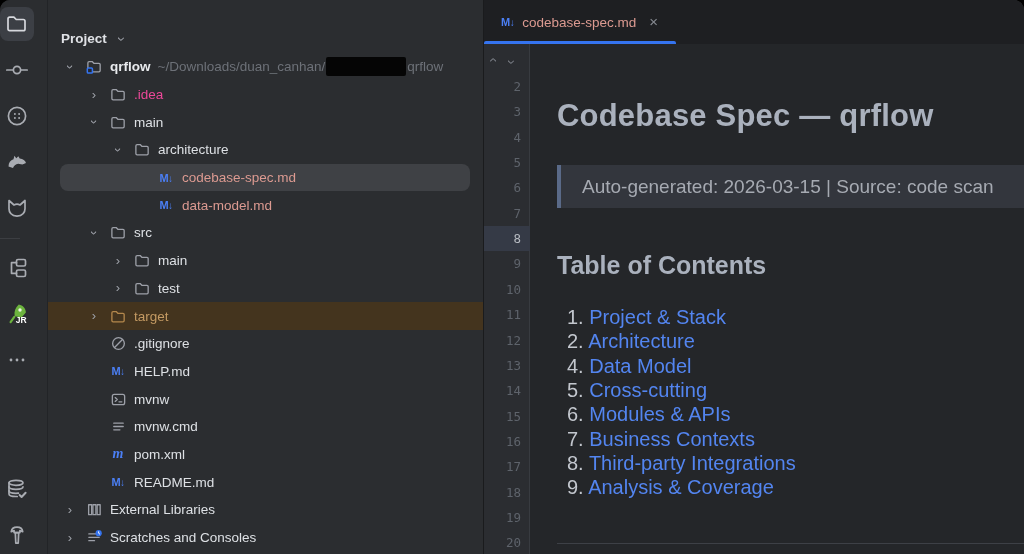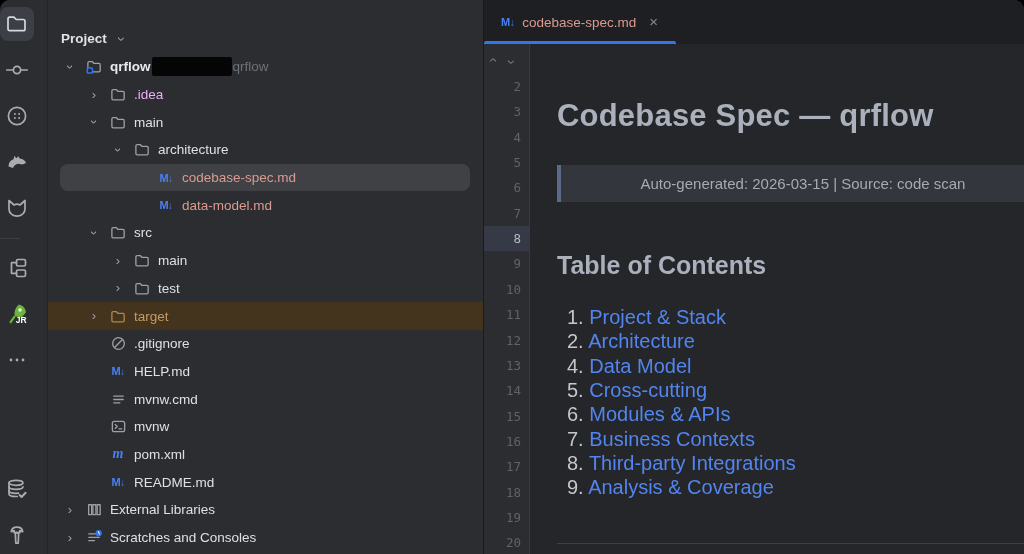--- a/index.html
+++ b/index.html
@@ -44,21 +44,21 @@
   #tree{position:absolute;left:0;top:53px;right:0;}
   .trow{
     height:27.7px;display:flex;align-items:center;white-space:nowrap;overflow:hidden;
     font-size:13.5px;color:#dde0e4;cursor:default;
   }
   .trow .chev{flex:0 0 16px;margin-right:7px;font-size:13px;}
   .t-ic{flex:0 0 18px;height:18px;margin-right:7px;display:flex;align-items:center;justify-content:center;color:#9da0a8;}
   .t-ic svg{width:17px;height:17px;}
   .trow.row-selected{background:#3f4145;border-radius:8px;margin:0 13px 0 12px;}
   .trow.row-excluded{background:#44341e;}
-  .lbl-dim{color:#f0abfc;}
+  .lbl-dim{color:#ec4899;}
   .lbl-salmon{color:#dc9a91;}
   .lbl-excluded{color:#c49a63;}
   .row-excluded .t-ic{color:#b3874c;}
   .t-bold{font-weight:bold;color:#e8eaed;}
   .t-path{color:#6d7178;margin-left:7px;}
   .t-path.suffix{margin-left:0;}
   .redaction{display:inline-block;width:80px;height:19px;background:#050505;vertical-align:middle;margin:0 1px;border-radius:2px;}
   .mdmark{color:#4b7ff5;font-weight:bold;font-size:11px;letter-spacing:-0.5px;font-family:"Liberation Sans",sans-serif;}
   .mdmark .mdarr{font-size:10px;font-weight:bold;}
   .mvn{color:#4b7ff5;font-weight:bold;font-style:italic;font-size:14px;font-family:"Liberation Serif","DejaVu Serif",serif;}
@@ -86,23 +86,23 @@
   }
   .g-num.active{color:#b6bac1;}
   #active-line-bg{position:absolute;left:0;width:46px;height:25.35px;background:#353a46;z-index:0;}
   .g-num{z-index:1;}
   #content{position:absolute;left:47px;top:0;right:0;height:510px;}
   #doc-title{
     position:absolute;left:26px;top:54px;margin:0;color:#aab1bd;
     font-size:31px;font-weight:bold;letter-spacing:0.2px;
   }
   #doc-blockquote{
-    position:absolute;left:26px;top:121px;right:0;height:37px;
+    position:absolute;left:26px;top:121px;right:0;height:43px;
     background:#33363d;border-left:4px solid #5a6a88;display:flex;align-items:center;
-    padding-left:21px;color:#a6aab2;font-size:15px;justify-content:center;
+    padding-left:21px;color:#a6aab2;font-size:19px;
   }
   #toc-heading{
     position:absolute;left:26px;top:207px;margin:0;color:#aab1bd;
     font-size:25px;font-weight:bold;
   }
   #toc{
     position:absolute;left:36px;top:261px;margin:0;padding:0;list-style:none;
     font-size:20px;line-height:24.35px;
   }
   #toc .n{color:#c3c7ce;}
@@ -197,20 +197,21 @@
     <div id="tree">
         <div class="trow" style="padding-left: 14px;">
           <span class="chev expanded">›</span>
           <span class="t-ic">
             <svg viewBox="0 0 18 18" fill="none" stroke="currentColor" stroke-width="1.4" stroke-linecap="round" stroke-linejoin="round">
               <path d="M2 5.2c0-.8.5-1.4 1.3-1.4h3.2l1.8 1.8h5.4c.8 0 1.3.6 1.3 1.4v6.2c0 .8-.5 1.4-1.3 1.4H3.3c-.8 0-1.3-.6-1.3-1.4z"></path>
               <rect x="1.4" y="10.6" width="5.4" height="5.4" rx="1" fill="#26282e" stroke="#3574f0" stroke-width="1.6"></rect>
             </svg>
           </span>
           <span class="t-bold">qrflow</span>
+          <span class="t-path">~/Downloads/duan_canhan/</span>
           <span class="redaction"></span>
           <span class="t-path suffix">qrflow</span>
         </div>
         <div class="trow" style="padding-left: 38px;">
           <span class="chev">›</span>
           <span class="t-ic">
             <svg viewBox="0 0 18 18" fill="none" stroke="currentColor" stroke-width="1.4" stroke-linecap="round" stroke-linejoin="round">
               <path d="M2 5.2c0-.8.5-1.4 1.3-1.4h3.2l1.8 1.8h5.4c.8 0 1.3.6 1.3 1.4v6.2c0 .8-.5 1.4-1.3 1.4H3.3c-.8 0-1.3-.6-1.3-1.4z"></path>
             </svg>
           </span>
@@ -293,42 +294,42 @@
             </svg>
           </span>
           <span>.gitignore</span>
         </div>
         <div class="trow" style="padding-left: 38px;">
           <span class="chev"></span>
           <span class="t-ic">
             <span class="mdmark">M<span class="mdarr">↓</span></span>
           </span>
           <span>HELP.md</span>
+        </div>
+        <div class="trow" style="padding-left: 38px;">
+          <span class="chev"></span>
+          <span class="t-ic">
+            <svg viewBox="0 0 18 18" fill="none" stroke="currentColor" stroke-width="1.4" stroke-linecap="round" stroke-linejoin="round">
+              <rect x="2.5" y="3.5" width="13" height="11" rx="2"></rect>
+              <path d="M5.5 7l2.2 2-2.2 2"></path>
+              <line x1="9.5" y1="11.5" x2="12.5" y2="11.5"></line>
+            </svg>
+          </span>
+          <span>mvnw</span>
         </div>
         <div class="trow" style="padding-left: 38px;">
           <span class="chev"></span>
           <span class="t-ic">
             <svg viewBox="0 0 18 18" fill="none" stroke="currentColor" stroke-width="1.4" stroke-linecap="round" stroke-linejoin="round">
               <line x1="4" y1="5.5" x2="14" y2="5.5"></line>
               <line x1="4" y1="9" x2="14" y2="9"></line>
               <line x1="4" y1="12.5" x2="10.5" y2="12.5"></line>
             </svg>
           </span>
           <span>mvnw.cmd</span>
-        </div>
-        <div class="trow" style="padding-left: 38px;">
-          <span class="chev"></span>
-          <span class="t-ic">
-            <svg viewBox="0 0 18 18" fill="none" stroke="currentColor" stroke-width="1.4" stroke-linecap="round" stroke-linejoin="round">
-              <rect x="2.5" y="3.5" width="13" height="11" rx="2"></rect>
-              <path d="M5.5 7l2.2 2-2.2 2"></path>
-              <line x1="9.5" y1="11.5" x2="12.5" y2="11.5"></line>
-            </svg>
-          </span>
-          <span>mvnw</span>
         </div>
         <div class="trow" style="padding-left: 38px;">
           <span class="chev"></span>
           <span class="t-ic">
             <span class="mvn">m</span>
           </span>
           <span>pom.xml</span>
         </div>
         <div class="trow" style="padding-left: 38px;">
           <span class="chev"></span>

